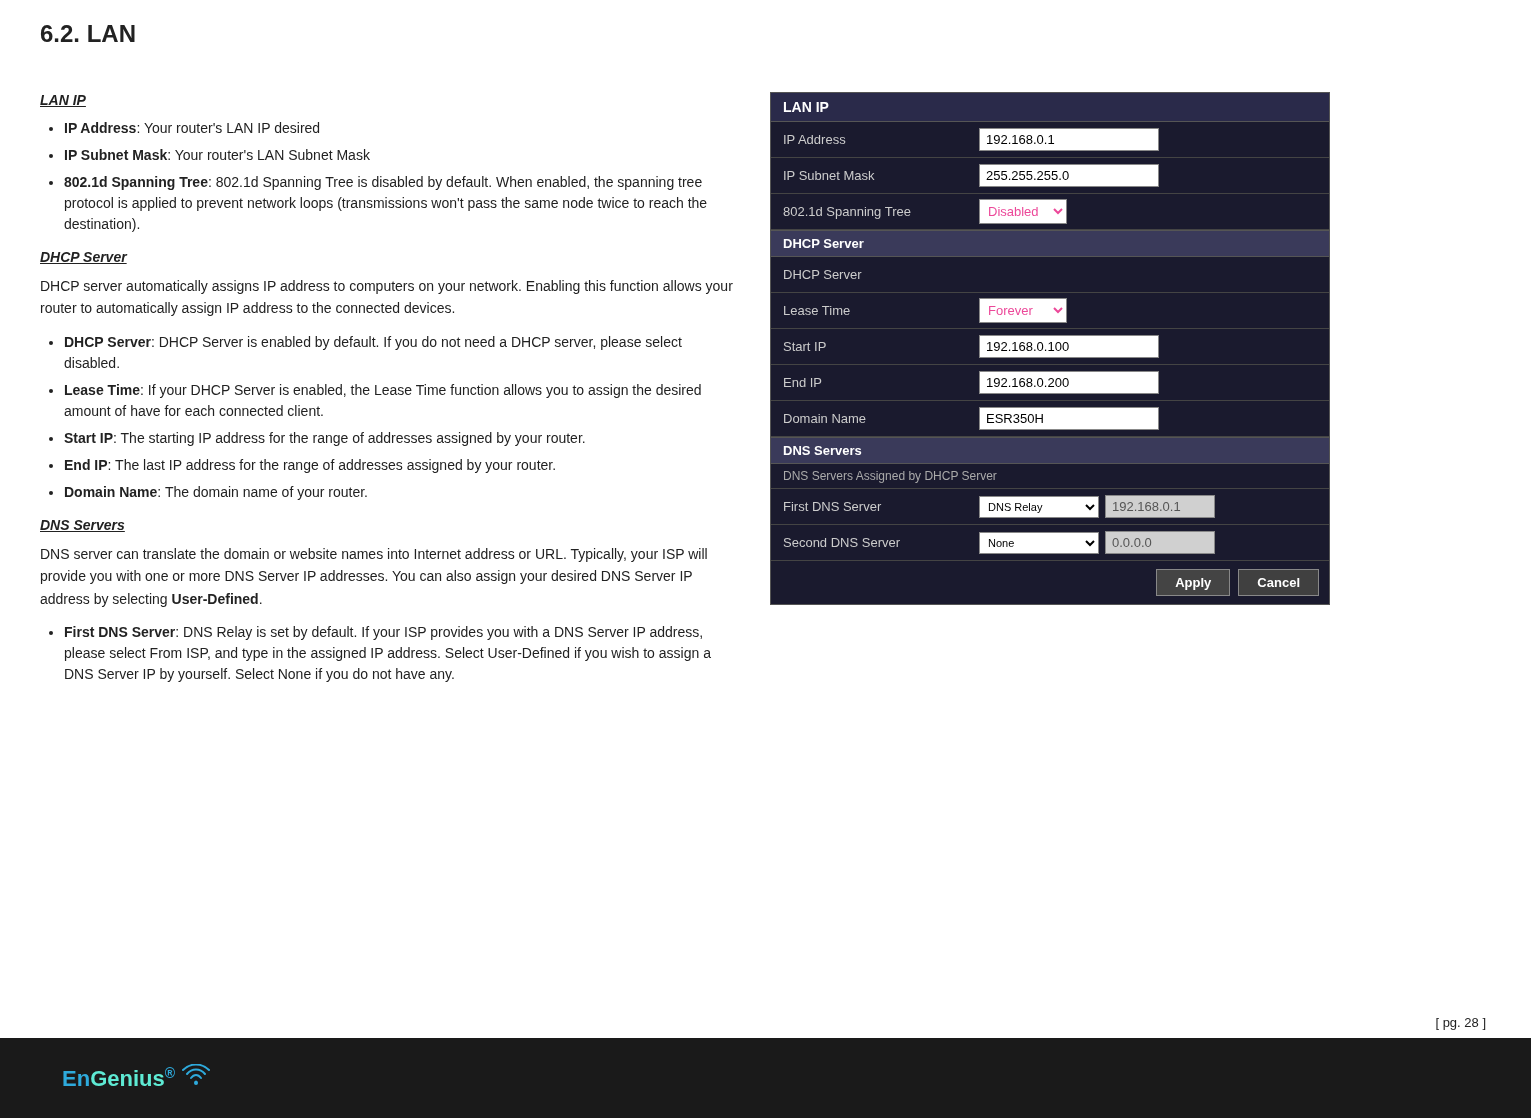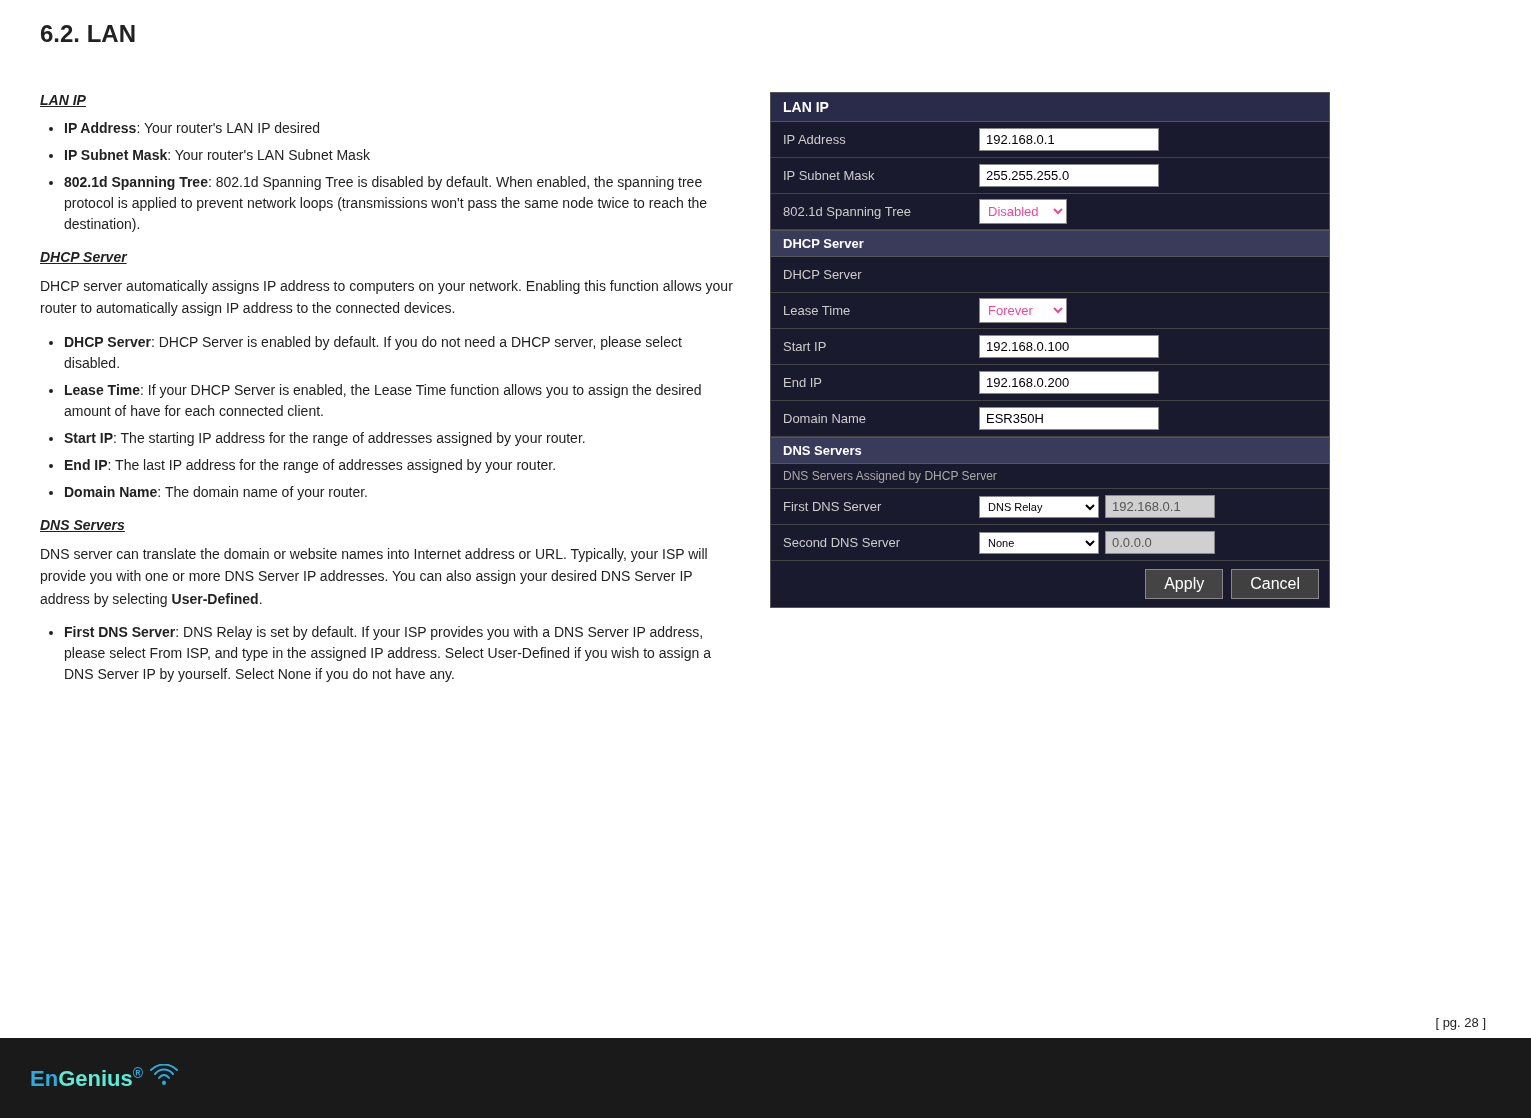--- a/index.html
+++ b/index.html
@@ -148,24 +148,24 @@
     }
     .button-row {
       display: flex;
       justify-content: flex-end;
       padding: 8px 10px;
       gap: 8px;
       background: #1a1a2e;
     }
     .btn {
       padding: 5px 18px;
-      font-size: 16px;
+      font-size: 13px;
       border: 1px solid #888;
       cursor: pointer;
-      font-weight: normal;
+      font-weight: bold;
     }
     .btn-apply {
       background: #444;
       color: #fff;
     }
     .btn-cancel {
       background: #404040;
       color: #fff;
     }
     .dns-assigned-label {
@@ -193,20 +193,21 @@
       align-items: center;
       gap: 4px;
     }
     .logo-text {
       color: #fff;
       font-size: 22px;
       font-weight: bold;
     }
     .logo-en {
       color: #2eaadc;
+      margin-left: 32px;
     }
     .logo-genius {
       color: #5eead4;
     }
     .logo-r {
       color: #2eaadc;
       font-size: 14px;
       vertical-align: super;
     }
     .page-num {

